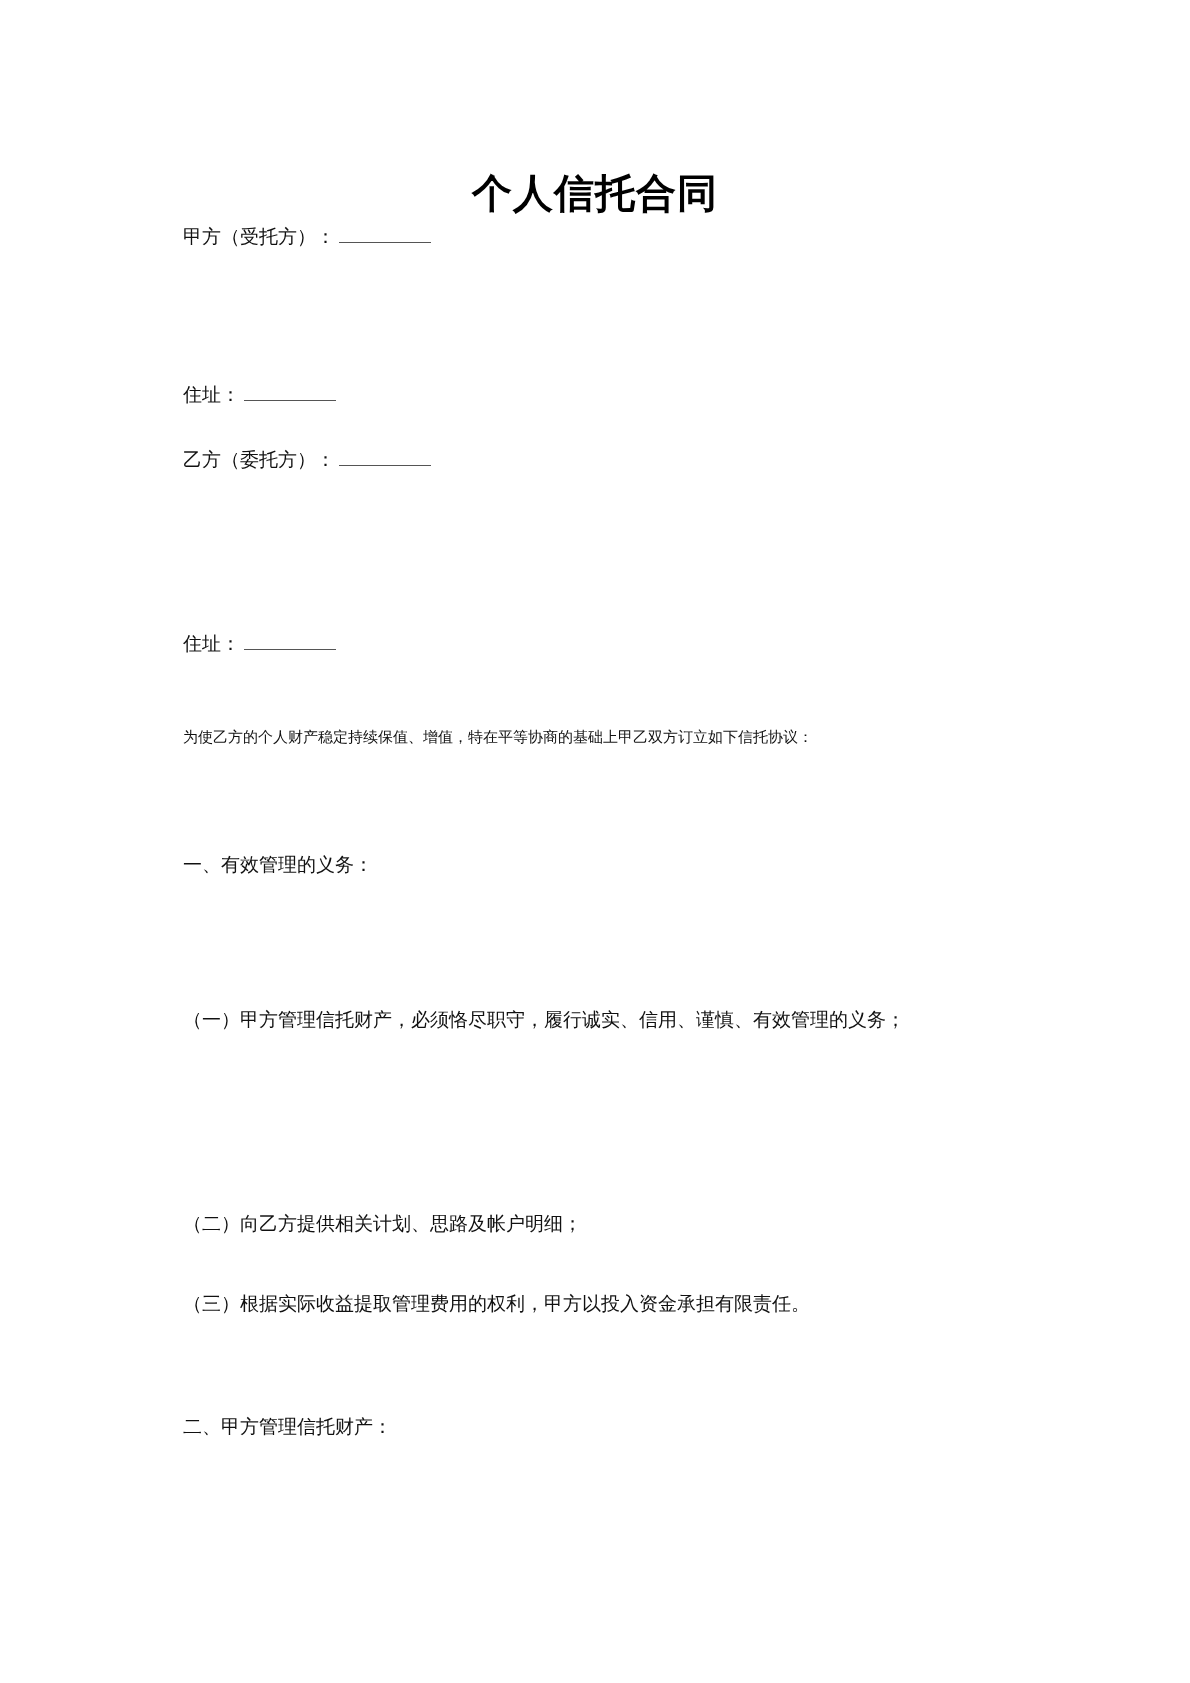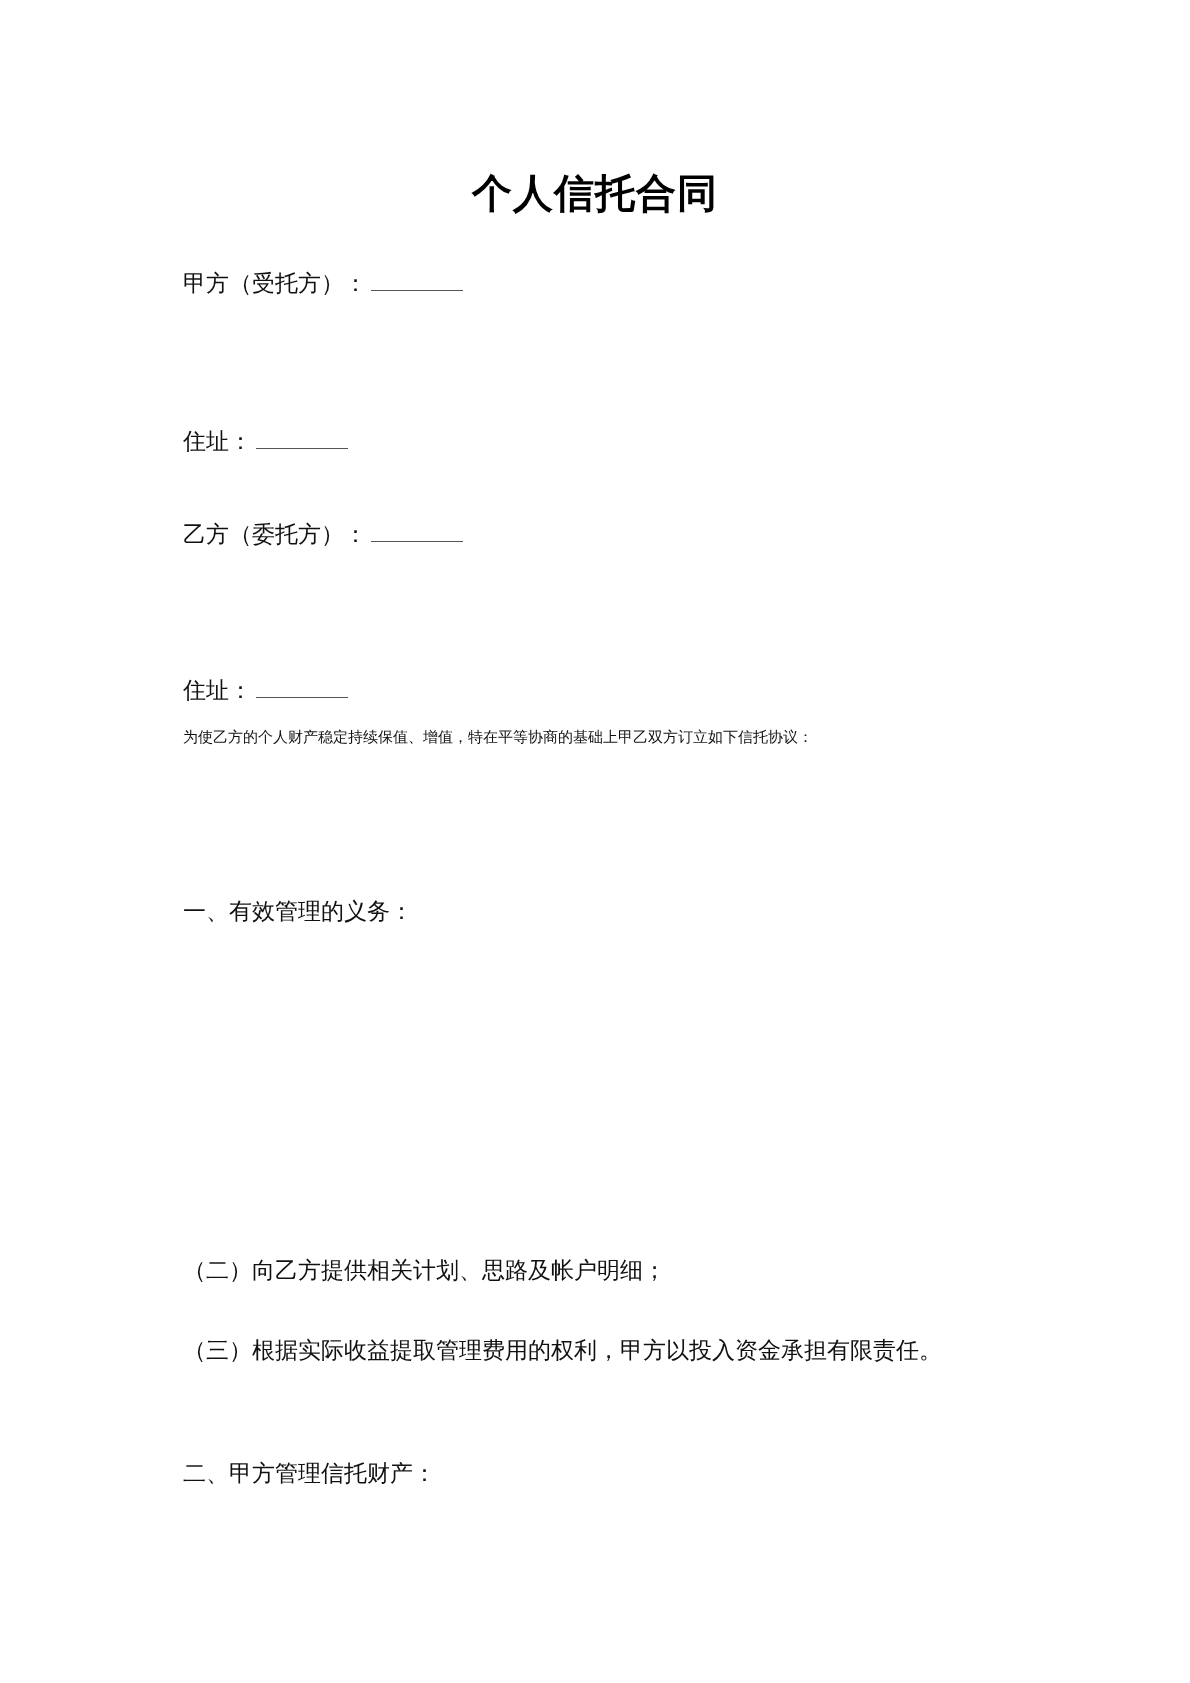--- a/index.html
+++ b/index.html
@@ -1,50 +1,51 @@
 <!DOCTYPE html>
 <html><head>
   <meta charset="utf-8">
   <style>
     html, body { margin: 0; padding: 0; background: #ffffff; }
     body { width: 1190px; height: 1683px; position: relative; overflow: hidden;
            font-family: "DejaVu Serif", "Liberation Serif", serif; color: #111111; }
     .page { position: absolute; left: 0; top: 0; width: 1190px; height: 1683px; background: #fff; }
     .title { position: absolute; left: 0; width: 1190px; top: 166px; text-align: center;
              font-size: 40px; font-weight: bold; letter-spacing: 1px; color: #000; }
-    .line { position: absolute; left: 183px; font-size: 23px; line-height: 30px; white-space: nowrap; margin-top: 47px; }
+    .line { position: absolute; left: 183px; font-size: 19px; line-height: 30px; white-space: nowrap; }
     .blank { display: inline-block; width: 92px; border-bottom: 1px solid #555; height: 20px;
              vertical-align: baseline; margin-left: 4px; }
     .para { position: absolute; left: 183px; width: 830px; font-size: 15px; line-height: 31px; }
   </style>
 </head>
 <body>
 
 <div class="page">
   <div class="title">个人信托合同</div>
 
   <div class="line" style="top:221px;">
     <span>甲方（受托方）：</span><span class="blank"></span>
   </div>
 
   <div class="line" style="top:379px;">
     <span>住址：</span><span class="blank"></span>
   </div>
 
-  <div class="line" style="top:472px;">
+  <div class="line" style="top:444px;">
     <span>乙方（委托方）：</span><span class="blank"></span>
   </div>
 
   <div class="line" style="top:628px;">
     <span>住址：</span><span class="blank"></span>
   </div>
 
   <div class="para" style="top:722px;">为使乙方的个人财产稳定持续保值、增值，特在平等协商的基础上甲乙双方订立如下信托协议：</div>
 
   <div class="line" style="top:849px;">一、有效管理的义务：</div>
 
+  <div class="line" style="top:1004px;">（一）甲方管理信托财产，必须恪尽职守，履行诚实、信用、谨慎、有效管理的义务；</div>
 
   <div class="line" style="top:1208px;">（二）向乙方提供相关计划、思路及帐户明细；</div>
 
   <div class="line" style="top:1288px;">（三）根据实际收益提取管理费用的权利，甲方以投入资金承担有限责任。</div>
 
   <div class="line" style="top:1411px;">二、甲方管理信托财产：</div>
 </div>
 
 </body></html>

